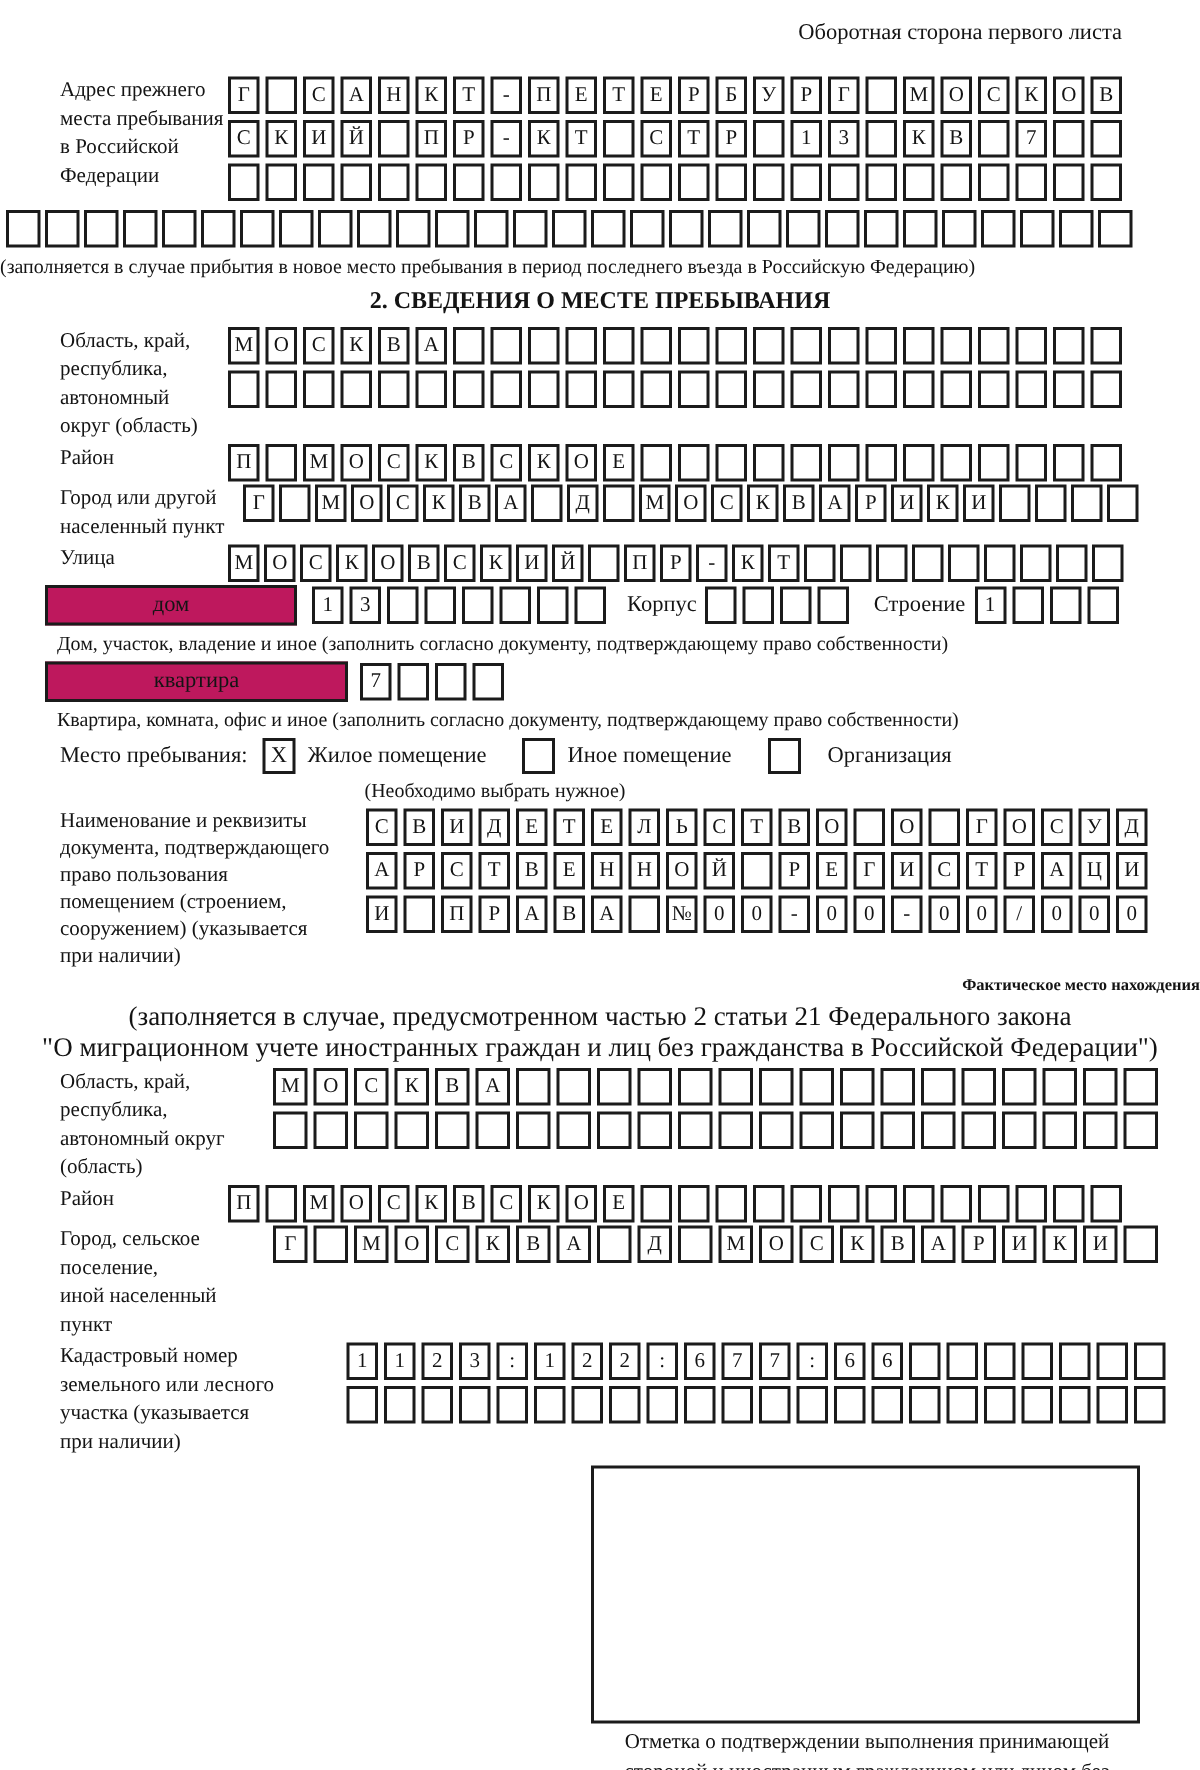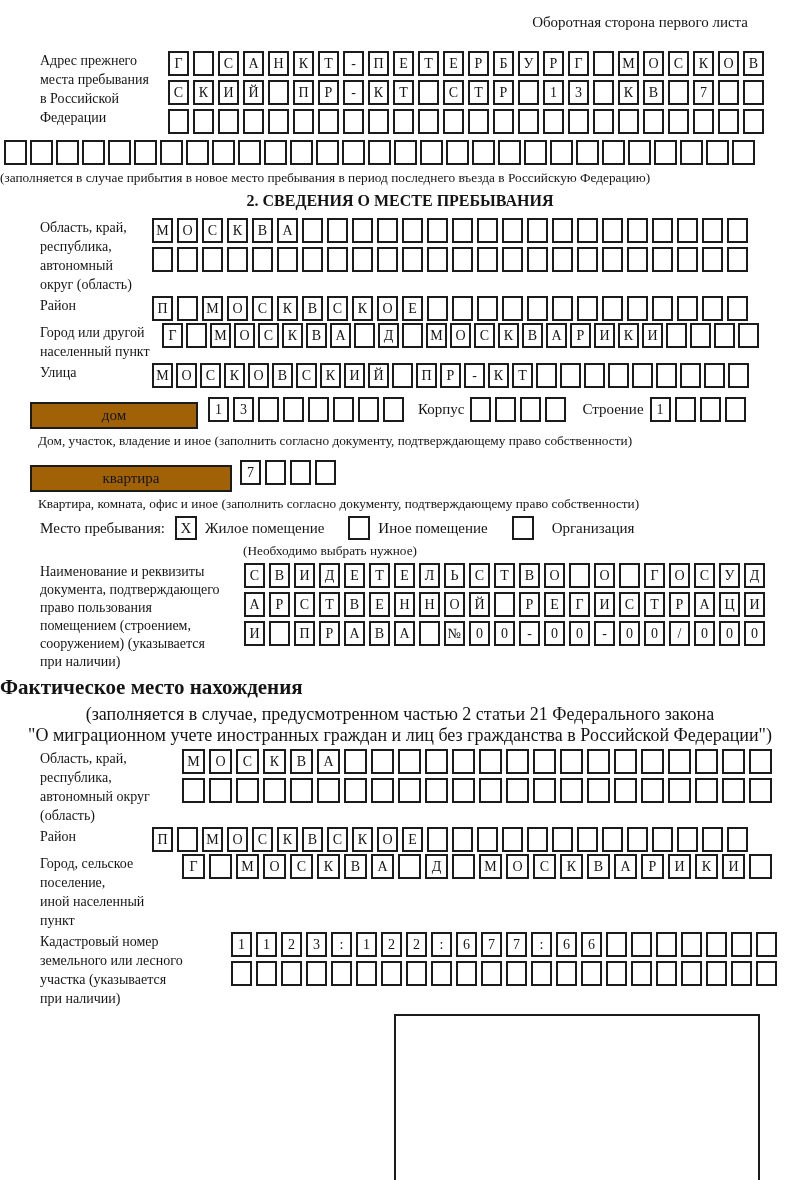--- a/index.html
+++ b/index.html
@@ -17,31 +17,31 @@
     display:inline-flex;align-items:center;justify-content:center;
     font-size:14px;line-height:1;background:#fff;
   }
   .w23 .cell{width:23px;}
   
   .frow{display:flex;align-items:flex-start;margin-bottom:2px;}
   .flabel{
     flex:none;box-sizing:border-box;padding-left:40px;
     white-space:pre-line;font-size:14px;line-height:19px;
   }
-  .lw168{width:168px;} .lw152{width:152px;} .lw178{width:162px;}
+  .lw168{width:152px;} .lw152{width:152px;} .lw178{width:162px;}
   .lw244{width:244px;line-height:18px;} .lw182{width:182px;} .lw226{width:231px;}
   .rows{display:flex;flex-direction:column;}
   .note{font-size:13.3px;line-height:17px;}
   .note.center{}
   .note.left{padding-left:38px;}
   .sec-title{font-weight:bold;text-align:center;font-size:16px;margin:6px 0 8px;}
-  .sub-title{font-weight:bold;text-align:left;font-size:21px;margin:4px 0 4px;}
+  .sub-title{font-weight:bold;text-align:right;font-size:11px;margin:4px 0 4px;}
   .namedbox{
     box-sizing:border-box;border:2px solid #1b1b1b;height:27px;flex:none;
-    display:flex;align-items:center;justify-content:center;font-size:15px;background:#a16207;margin-top:12px;
+    display:flex;align-items:center;justify-content:center;font-size:15px;background:#be185d;
   }
   .inlinerow{display:flex;align-items:center;margin-left:30px;margin-bottom:3px;}
   .inlabel{font-size:15px;flex:none;}
   .cb{
     box-sizing:border-box;width:22px;height:24px;border:2px solid #1b1b1b;flex:none;
     display:inline-flex;align-items:center;justify-content:center;font-size:15px;background:#fff;
   }
   .cbrow{display:flex;align-items:center;padding-left:40px;margin:4px 0 2px;font-size:15px;}
   .stamp-box{
     box-sizing:border-box;border:2px solid #1b1b1b;width:366px;height:172px;

